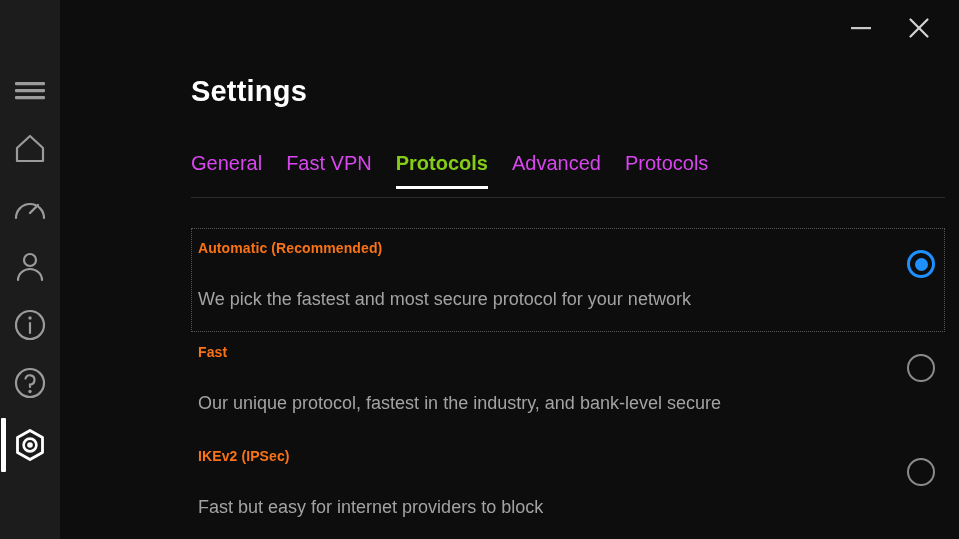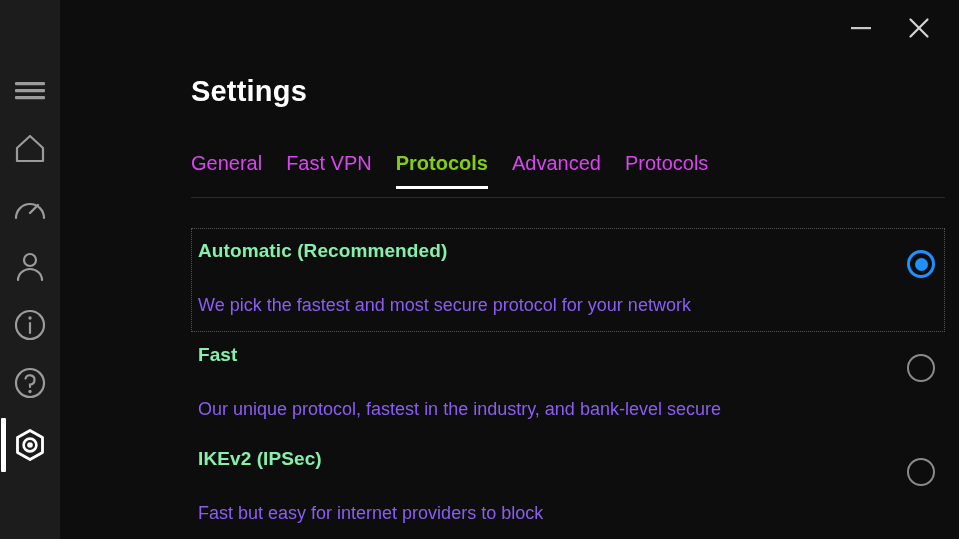--- a/index.html
+++ b/index.html
@@ -121,29 +121,29 @@
     height:104px;
     padding:12px 4px 0 4px;
     cursor:pointer;
   }
   .protocol-row.focused {
     outline:1px dotted #555555;
     outline-offset:-1px;
   }
   .protocol-text { padding-left:3px; }
   .protocol-name {
-    font-size:19px;
+    font-size:14px;
     font-weight:bold;
-    color:#86efac;
+    color:#f97316;
     margin-bottom:14px;
     letter-spacing:0.1px;
   }
   .protocol-desc {
     font-size:18px;
-    color:#8b5cf6;
+    color:#a3a3a3;
     margin-top:33px;
   }
   .radio {
     flex:0 0 auto;
     margin-top:10px;
     margin-right:6px;
     width:28px; height:28px;
     border-radius:50%;
     border:2px solid #8a8a8a;
     background:transparent;

